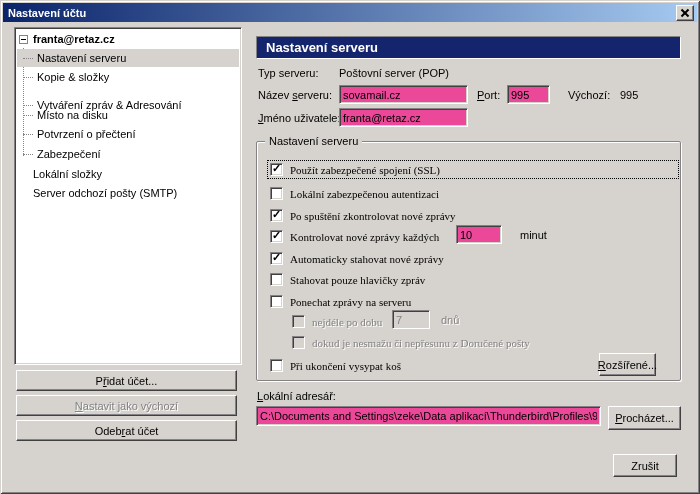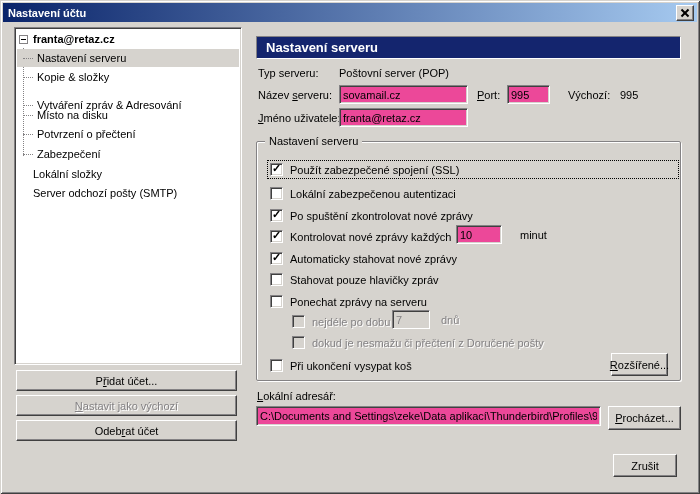--- a/index.html
+++ b/index.html
@@ -59,21 +59,21 @@
   .legend{position:absolute;top:-7px;left:8px;background:#d6d3ce;padding:0 4px;}
   .cb-row{position:absolute;left:10px;width:410px;height:17px;display:flex;align-items:center;border:1px solid transparent;}
   .cb-row.focused{border:1px dotted #000;}
   .cb-row.indent{left:32px;width:388px;}
   .cb-box{width:13px;height:13px;box-sizing:border-box;background:#fff;flex:0 0 auto;
     border:1px solid;border-color:#848284 #fff #fff #848284;
     box-shadow:inset 1px 1px 0 #404040, inset -1px -1px 0 #d6d3ce;
     position:relative;margin-left:2px;}
   .cb-row.disabled .cb-box{background:#d6d3ce;}
   .cb-row.checked .cb-box::after{content:"\2713";position:absolute;left:1px;top:-2px;font-size:11px;font-weight:bold;color:#000;}
-  .cb-label{margin-left:7px;white-space:nowrap;}
+  .cb-label{margin-left:7px;white-space:nowrap;font-family:Liberation Serif, serif;}
   .cb-row.disabled .cb-label{color:#848284;text-shadow:1px 1px 0 #fff;}
 </style>
 </head>
 <body>
 
 <div class="dialog">
 
   <div class="titlebar">
     <span class="title-text">Nastavení účtu</span>
     <span class="close-btn">
@@ -183,29 +183,29 @@
 
     <div class="cb-row indent disabled" style="top:170px">
       <span class="cb-box"></span>
       <span class="cb-label">nejdéle po dobu</span>
     </div>
     <input class="txt" style="left: 135px; top: 168px; width: 38px; height: 19px;" disabled="" value="7">
     <div class="lbl" style="left:184px;top:172px;color:#848284;text-shadow:1px 1px 0 #fff">dnů</div>
 
     <div class="cb-row indent disabled" style="top:191px">
       <span class="cb-box"></span>
-      <span class="cb-label">dokud je nesmažu či přečtení z Doručené pošty</span>
+      <span class="cb-label">dokud je nesmažu či nepřesunu z Doručené pošty</span>
     </div>
 
     <div class="cb-row" style="top:214px">
       <span class="cb-box"></span>
       <span class="cb-label">Při ukončení vysypat koš</span>
     </div>
 
-    <div class="btn" style="left:354px;top:211px;width:57px;height:23px">
+    <div class="btn" style="left:342px;top:211px;width:57px;height:23px">
       <span><span></span><span class="u">R</span><span>ozšířené...</span></span>
     </div>
   </div>
 
   <div class="lbl" style="left:257px;top:390px"><span></span><span class="u">L</span><span>okální adresář:</span></div>
   <input class="txt" style="left: 256px; top: 406px; width: 345px; height: 20px;" value="C:\Documents and Settings\zeke\Data aplikací\Thunderbird\Profiles\9ky">
   <div class="btn" style="left:608px;top:406px;width:73px;height:24px">
     <span><span></span><span class="u">P</span><span>rocházet...</span></span>
   </div>
 

